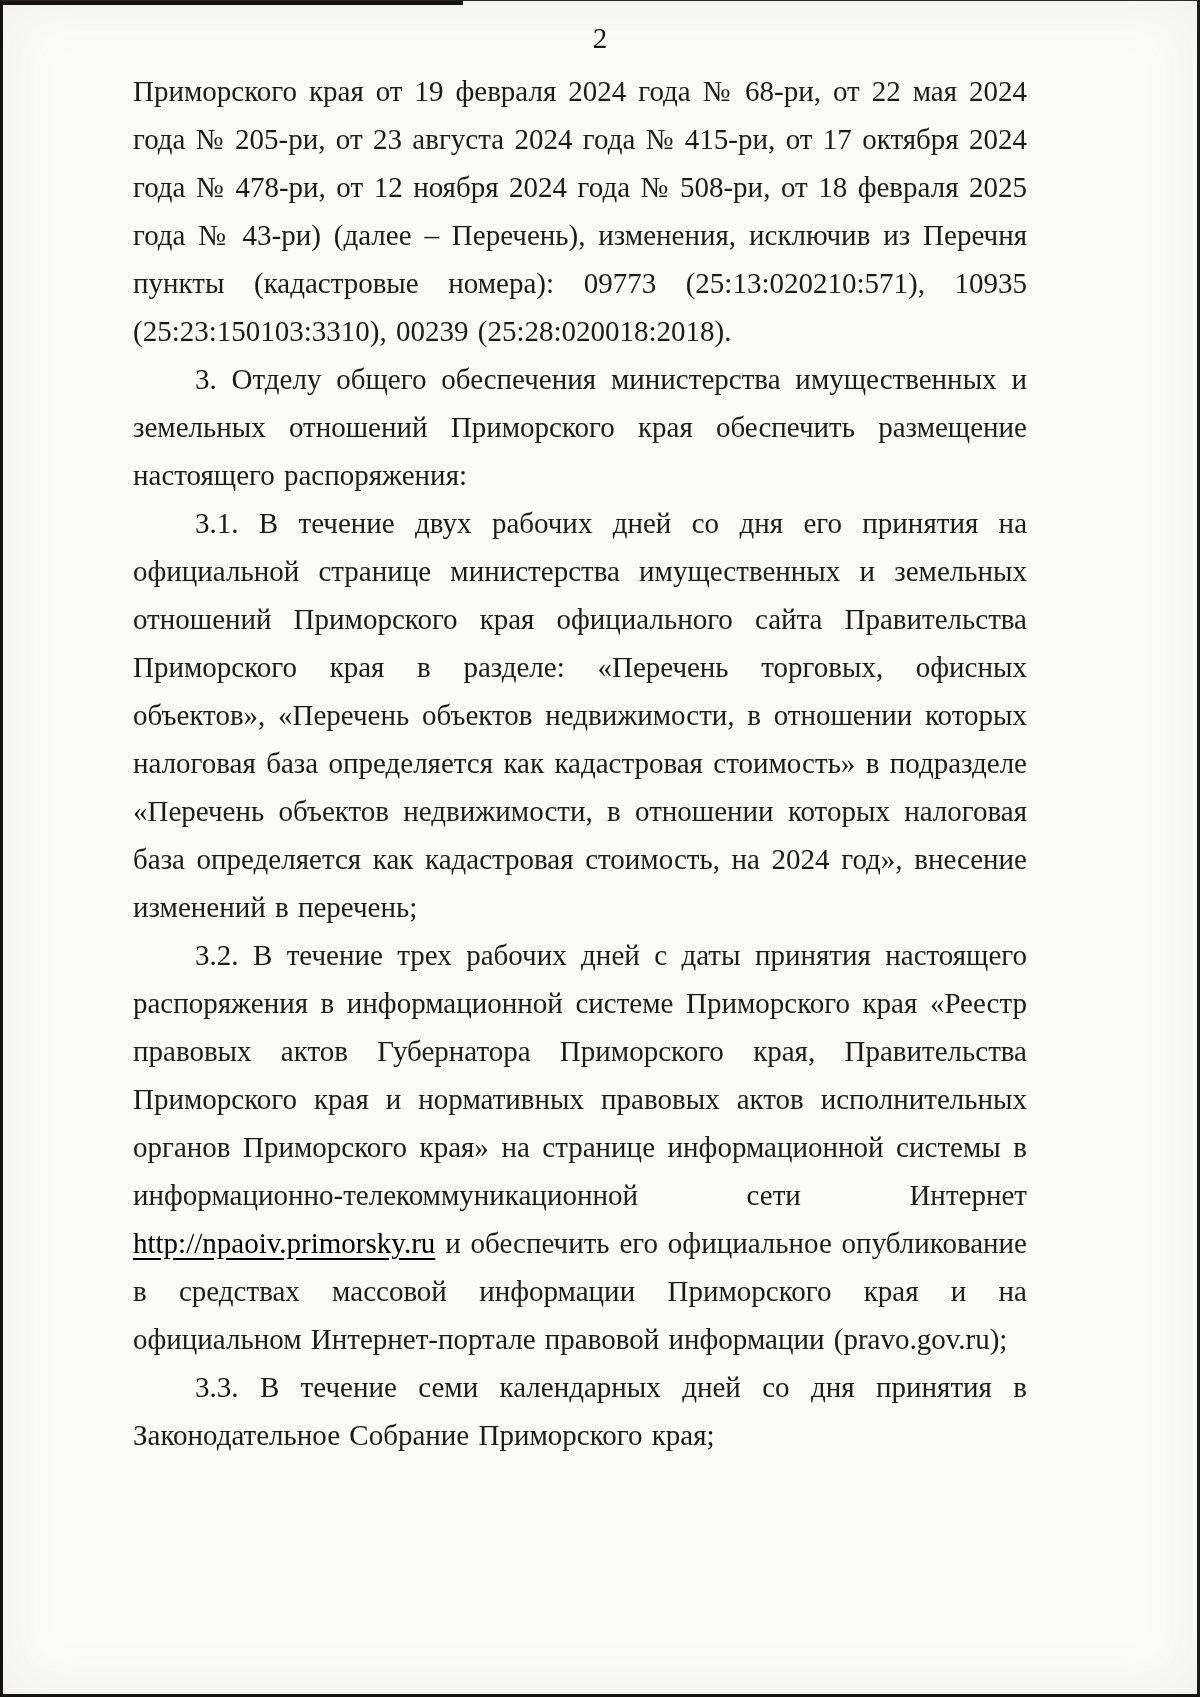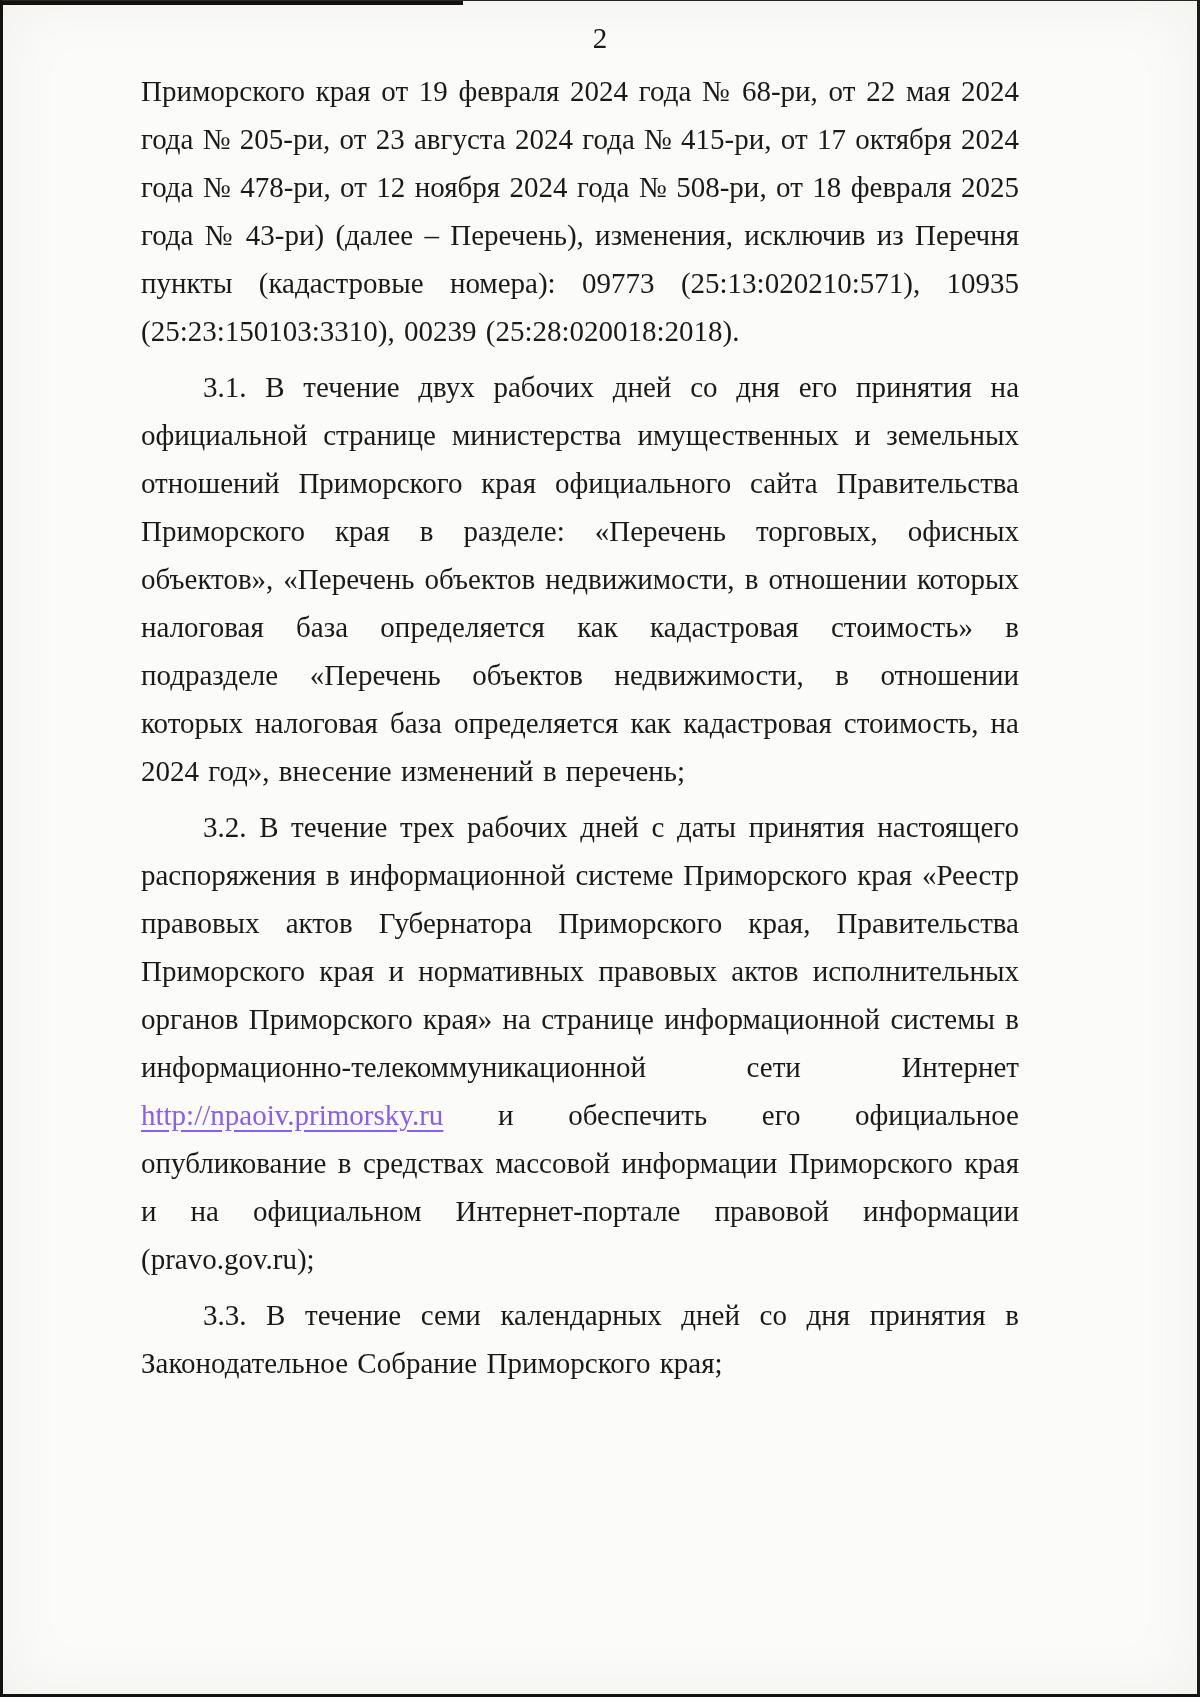--- a/index.html
+++ b/index.html
@@ -33,50 +33,51 @@
     padding-top: 20px;
     text-align: center;
     font-size: 29px;
     line-height: 34px;
     margin-bottom: 12px;
   }
   .text-block {
     padding: 0 170px 0 130px;
   }
   p.para {
-    margin: 8px;
+    margin: 0;
     font-size: 29px;
     line-height: 48px;
     text-align: justify;
     text-indent: 62px;
     word-spacing: 2px;
   }
   p.para.no-indent {
     text-indent: 0;
   }
   .doc-link {
-    color: #8b5cf6;
+    color: #000000;
     text-decoration: underline;
     text-underline-offset: 5px;
     cursor: pointer;
   }
 </style>
 </head>
 <body>
 
 <div class="page">
   <div class="top-scan-line"></div>
 
   <div class="page-number">2</div>
 
   <div class="text-block">
 
     <p class="para no-indent">Приморского края от 19 февраля 2024 года № 68-ри, от 22 мая 2024 года № 205-ри, от 23 августа 2024 года № 415-ри, от 17 октября 2024 года № 478-ри, от 12 ноября 2024 года № 508-ри, от 18 февраля 2025 года № 43-ри) (далее – Перечень), изменения, исключив из Перечня пункты (кадастровые номера): 09773 (25:13:020210:571), 10935 (25:23:150103:3310), 00239 (25:28:020018:2018).</p>
 
 
+    <p class="para">3. Отделу общего обеспечения министерства имущественных и земельных отношений Приморского края обеспечить размещение настоящего распоряжения:</p>
 
     <p class="para">3.1. В течение двух рабочих дней со дня его принятия на официальной странице министерства имущественных и земельных отношений Приморского края официального сайта Правительства Приморского края в разделе: «Перечень торговых, офисных объектов», «Перечень объектов недвижимости, в отношении которых налоговая база определяется как кадастровая стоимость» в подразделе «Перечень объектов недвижимости, в отношении которых налоговая база определяется как кадастровая стоимость, на 2024 год», внесение изменений в перечень;</p>
 
     <p class="para"><span>3.2. В течение трех рабочих дней с даты принятия настоящего распоряжения в информационной системе Приморского края «Реестр правовых актов Губернатора Приморского края, Правительства Приморского края и нормативных правовых актов исполнительных органов Приморского края» на странице информационной системы в информационно-телекоммуникационной сети Интернет </span><a class="doc-link">http://npaoiv.primorsky.ru</a><span> и обеспечить его официальное опубликование в средствах массовой информации Приморского края и на официальном Интернет-портале правовой информации (pravo.gov.ru);</span></p>
 
     <p class="para">3.3. В течение семи календарных дней со дня принятия в Законодательное Собрание Приморского края;</p>
 
   </div>
 </div>
 

